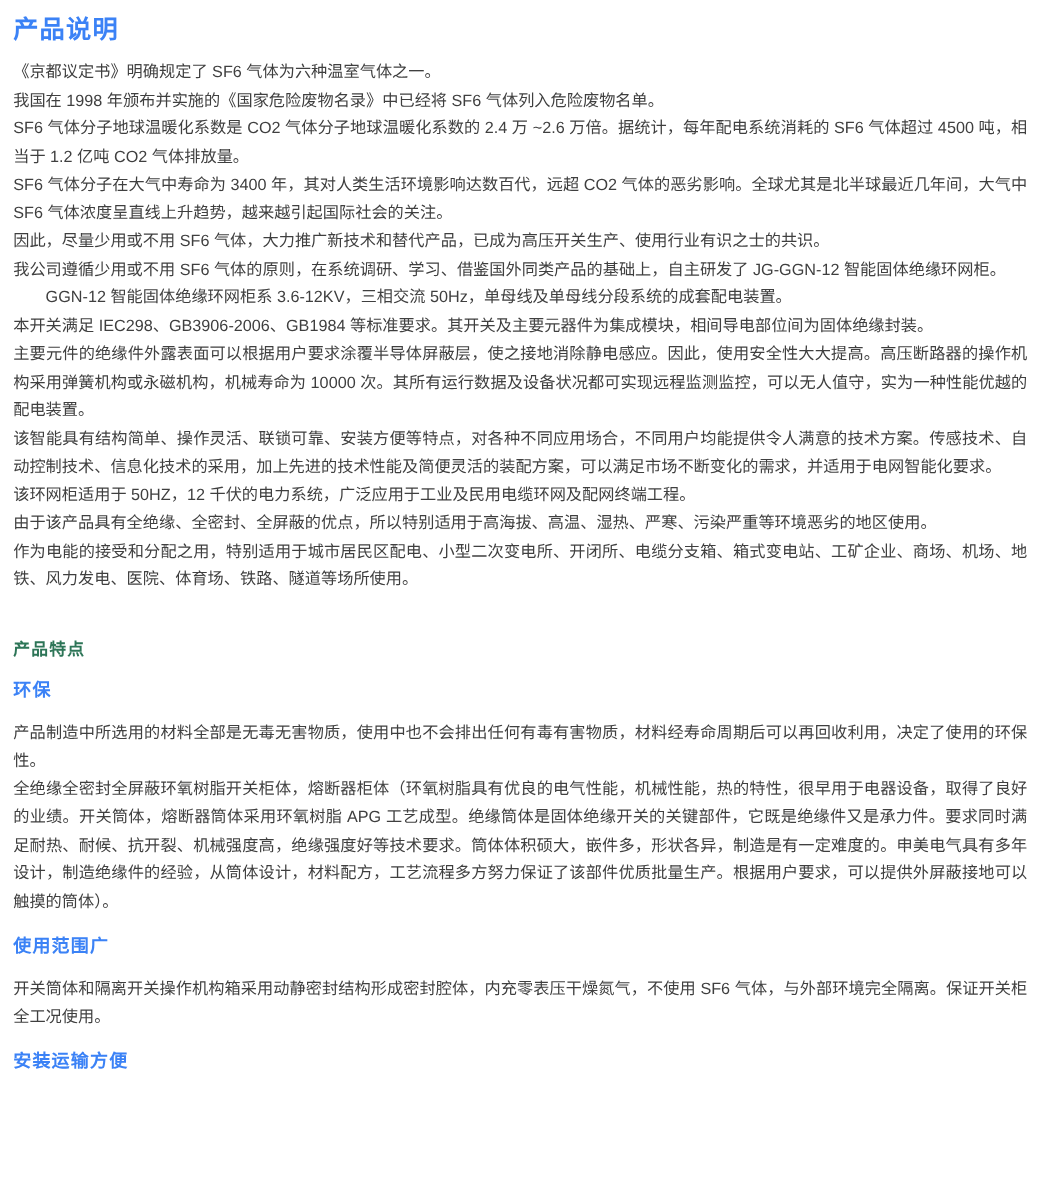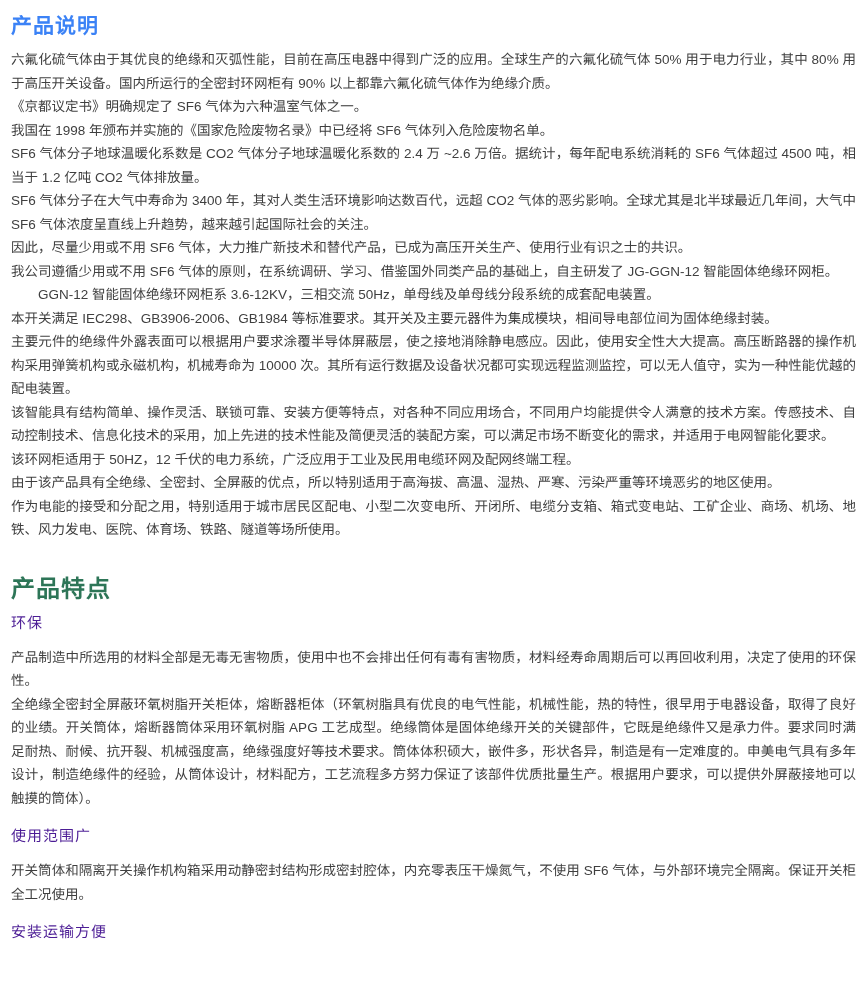--- a/index.html
+++ b/index.html
@@ -20,55 +20,54 @@
   h2.sec-title {
     margin: 0 0 11px 0;
     font-size: 21px;
     line-height: 22px;
     font-weight: 700;
     color: #3b82f6;
     letter-spacing: 1px;
   }
   h1.sec-title-lg {
     margin: 32px 0 10px 0;
-    font-size: 24px;
+    font-size: 14px;
     line-height: 29px;
     font-weight: 700;
     color: #2d7557;
     letter-spacing: 1px;
   }
   .subsection { margin-top: 16px; }
   .subsection.first { margin-top: 8px; }
   h3.sub-title {
     margin: 0 0 13px 0;
     font-size: 15px;
     line-height: 20px;
-    font-weight: 400;
-    color: #4c1d95;
+    font-weight: 700;
+    color: #3b82f6;
     letter-spacing: 1px;
   }
   p.body-text {
     margin: 0;
     font-size: 13.5px;
     line-height: 23.5px;
     color: #3f3f3f;
     text-align: justify;
     word-break: break-all;
   }
   p.body-text.indent { text-indent: 2em; }
 </style>
 </head>
 <body>
 
 <div class="page">
 
   <section>
     <h2 class="sec-title">产品说明</h2>
 
-    <p class="body-text">六氟化硫气体由于其优良的绝缘和灭弧性能，目前在高压电器中得到广泛的应用。全球生产的六氟化硫气体 50% 用于电力行业，其中 80% 用于高压开关设备。国内所运行的全密封环网柜有 90% 以上都靠六氟化硫气体作为绝缘介质。</p>
     <p class="body-text">《京都议定书》明确规定了 SF6 气体为六种温室气体之一。</p>
     <p class="body-text">我国在 1998 年颁布并实施的《国家危险废物名录》中已经将 SF6 气体列入危险废物名单。</p>
     <p class="body-text">SF6 气体分子地球温暖化系数是 CO2 气体分子地球温暖化系数的 2.4 万 ~2.6 万倍。据统计，每年配电系统消耗的 SF6 气体超过 4500 吨，相当于 1.2 亿吨 CO2 气体排放量。</p>
     <p class="body-text">SF6 气体分子在大气中寿命为 3400 年，其对人类生活环境影响达数百代，远超 CO2 气体的恶劣影响。全球尤其是北半球最近几年间，大气中 SF6 气体浓度呈直线上升趋势，越来越引起国际社会的关注。</p>
     <p class="body-text">因此，尽量少用或不用 SF6 气体，大力推广新技术和替代产品，已成为高压开关生产、使用行业有识之士的共识。</p>
     <p class="body-text">我公司遵循少用或不用 SF6 气体的原则，在系统调研、学习、借鉴国外同类产品的基础上，自主研发了 JG-GGN-12 智能固体绝缘环网柜。</p>
     <p class="body-text indent">GGN-12 智能固体绝缘环网柜系 3.6-12KV，三相交流 50Hz，单母线及单母线分段系统的成套配电装置。</p>
     <p class="body-text">本开关满足 IEC298、GB3906-2006、GB1984 等标准要求。其开关及主要元器件为集成模块，相间导电部位间为固体绝缘封装。</p>
     <p class="body-text">主要元件的绝缘件外露表面可以根据用户要求涂覆半导体屏蔽层，使之接地消除静电感应。因此，使用安全性大大提高。高压断路器的操作机构采用弹簧机构或永磁机构，机械寿命为 10000 次。其所有运行数据及设备状况都可实现远程监测监控，可以无人值守，实为一种性能优越的配电装置。</p>
     <p class="body-text">该智能具有结构简单、操作灵活、联锁可靠、安装方便等特点，对各种不同应用场合，不同用户均能提供令人满意的技术方案。传感技术、自动控制技术、信息化技术的采用，加上先进的技术性能及简便灵活的装配方案，可以满足市场不断变化的需求，并适用于电网智能化要求。</p>

